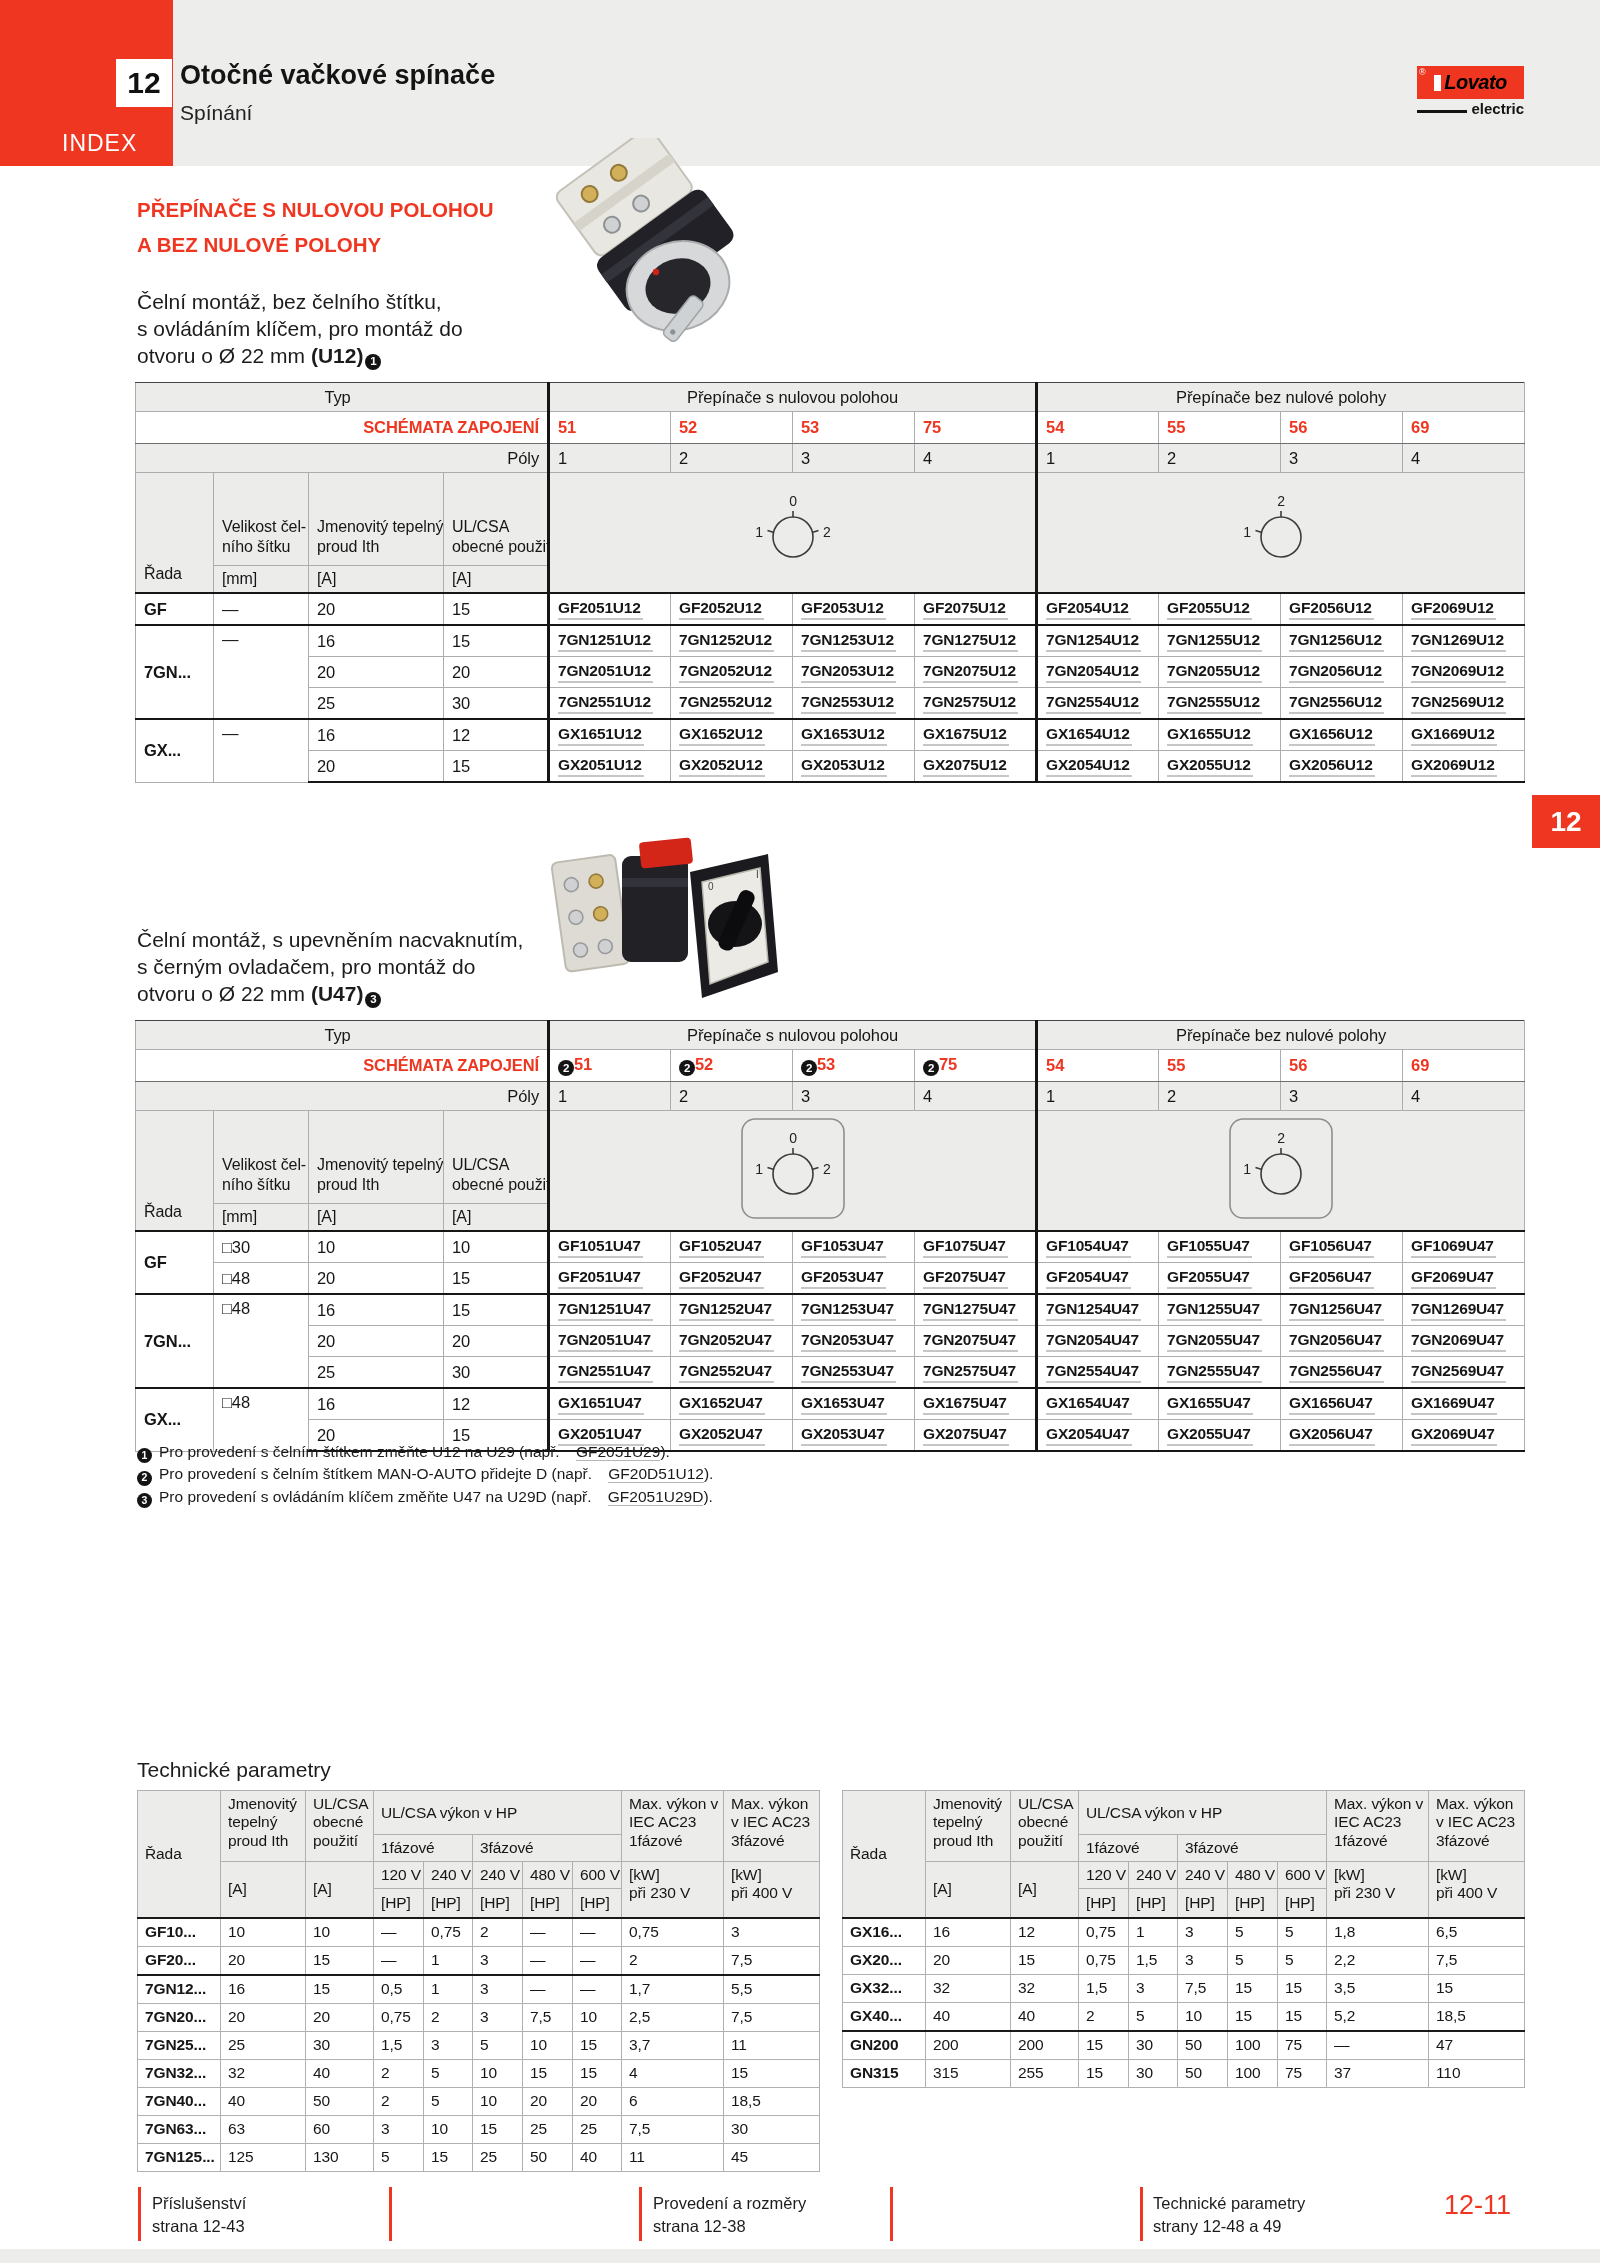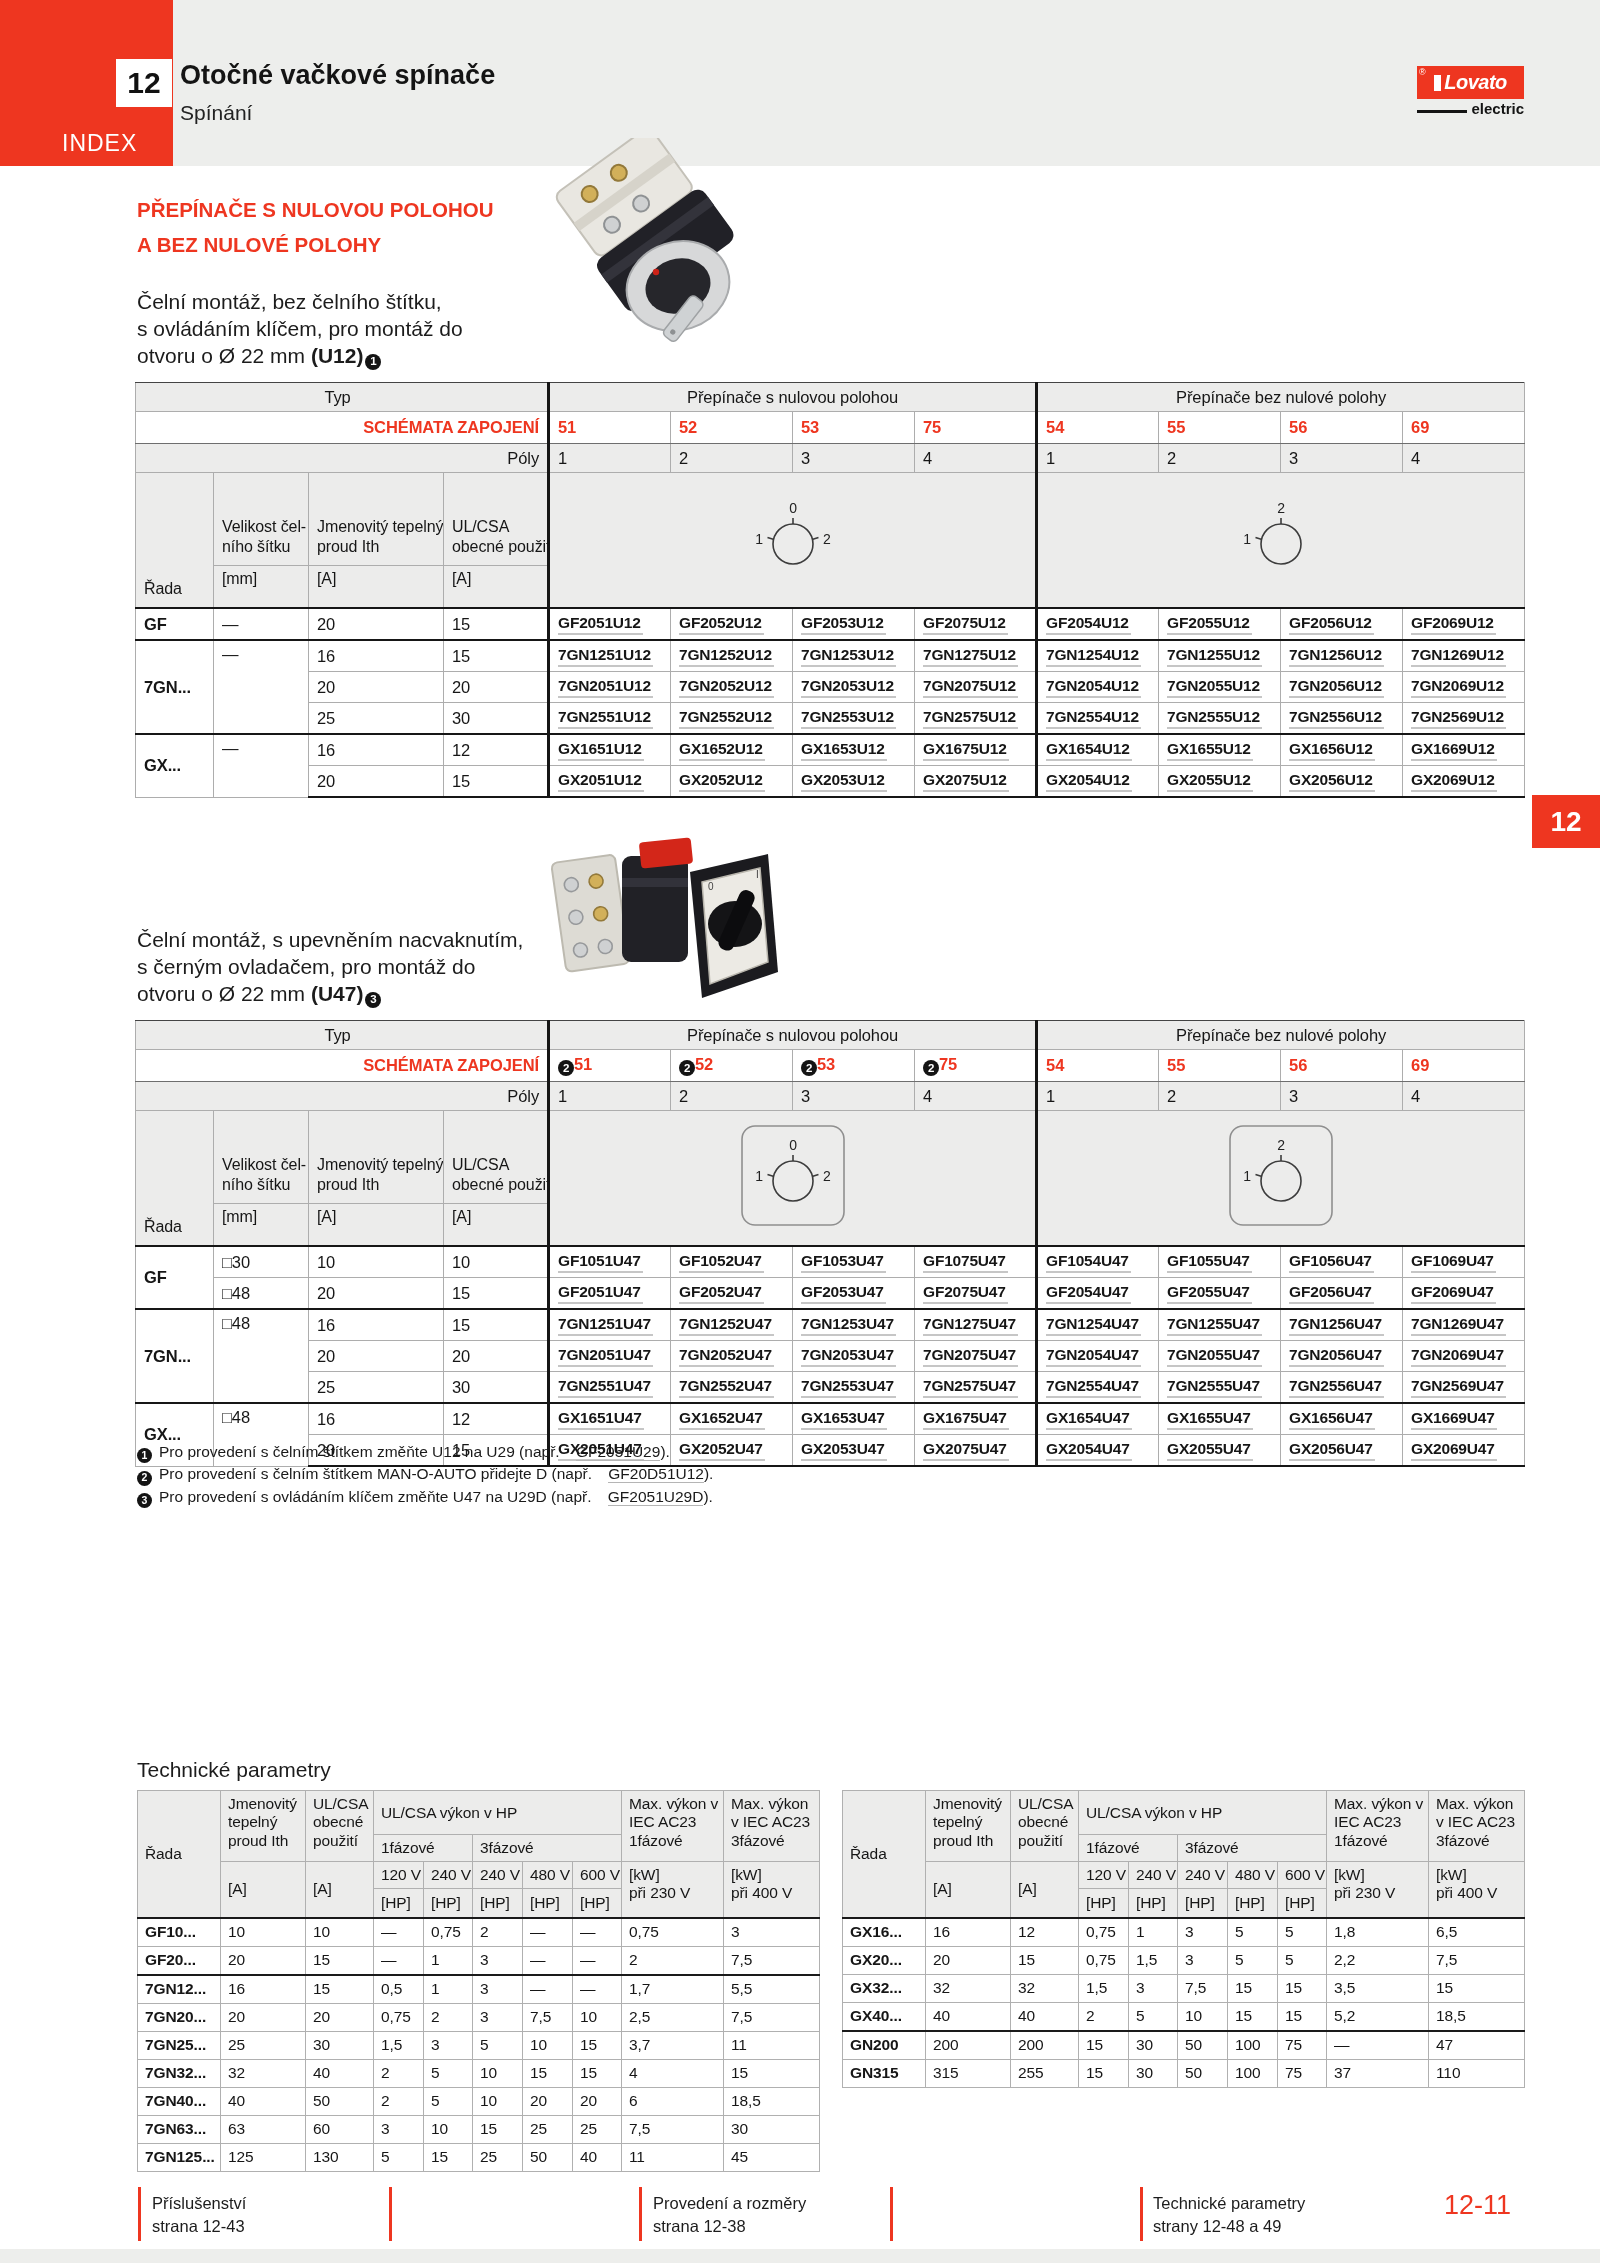--- a/index.html
+++ b/index.html
@@ -15,21 +15,21 @@
            display:flex;align-items:center;justify-content:center;
            font-size:30px;font-weight:bold;color:#111;}
   .indexlbl{left:62px;top:130px;color:#fff;font-size:23px;letter-spacing:1px;}
   .ptitle{left:180px;top:60px;font-size:27px;font-weight:bold;color:#141414;}
   .psub{left:180px;top:101px;font-size:21px;color:#222;}
 
   
   .logo{left:1417px;top:66px;width:107px;}
   .logobox{position:relative;width:107px;height:33px;background:var(--accent);
            display:flex;align-items:center;justify-content:center;}
-  .logotext{color:#ffffff;font-size:20px;font-weight:bold;font-style:italic;letter-spacing:-0.5px;}
+  .logotext{color:#000000;font-size:20px;font-weight:bold;font-style:italic;letter-spacing:-0.5px;}
   .logoreg{position:absolute;left:2px;top:1px;color:#fff;font-size:9px;font-style:normal;}
   .logobar{display:inline-block;width:7px;height:16px;background:#fff;margin-right:3px;}
   .logosubrow{display:flex;align-items:flex-end;margin-top:2px;}
   .logoline{flex:1 1 auto;height:3px;background:#141414;margin-bottom:3px;}
   .logosub{font-size:15px;font-weight:bold;color:#141414;margin-left:4px;line-height:1;}
 
   
   .redhead{left:137px;top:192px;width:430px;color:var(--accent);
            font-size:20.5px;font-weight:bold;line-height:35px;}
   .para{left:137px;width:470px;font-size:21px;line-height:27px;color:#1c1c1c;}
@@ -49,21 +49,21 @@
   .swt .grp{text-align:center;padding:0;}
   .swt .gs{border-left:3px solid #161616;}
   .swt tr.gray td{background:var(--thead);}
   .swt tr.typ td{height:28px;border-top:1.5px solid #444;text-align:center;}
   .swt tr.schr td{height:31px;background:#fff;border-top:1px solid #6e6e6e;border-bottom:1px solid #6e6e6e;}
   .swt tr.poly td{height:28px;}
   .swt tr.hh td{height:84px;}
   .swt tr.un td{height:26px;}
   .swt .schn{font-weight:bold;color:var(--accent);}
   .swt .hc{vertical-align:bottom;padding-bottom:8px;font-size:16px;line-height:1.25;}
-  .swt tr.un .hc{vertical-align:middle;padding-bottom:15px;}
+  .swt tr.un .hc{vertical-align:middle;padding-bottom:0;}
   .swt .sym{text-align:center;padding:0;vertical-align:middle;}
   .swt tr.d td{height:30px;background:#fff;}
   .swt tr.dfirst td{border-top:2.5px solid #161616;}
   .swt tr.gsep td{border-top:2.5px solid #161616;}
   .swt tr.dlast td{border-bottom:2px solid #161616;}
   .swt .rl{font-weight:bold;}
   .swt .vtop{vertical-align:top;padding-top:4px;}
   .pn{font-weight:bold;font-size:15.5px;letter-spacing:-0.2px;display:inline-block;
       border-bottom:2px solid #c6c6c6;padding:0 2px 1px 0;line-height:1.2;}
   .symc{fill:none;stroke:#3c3c3c;stroke-width:1.6;}

